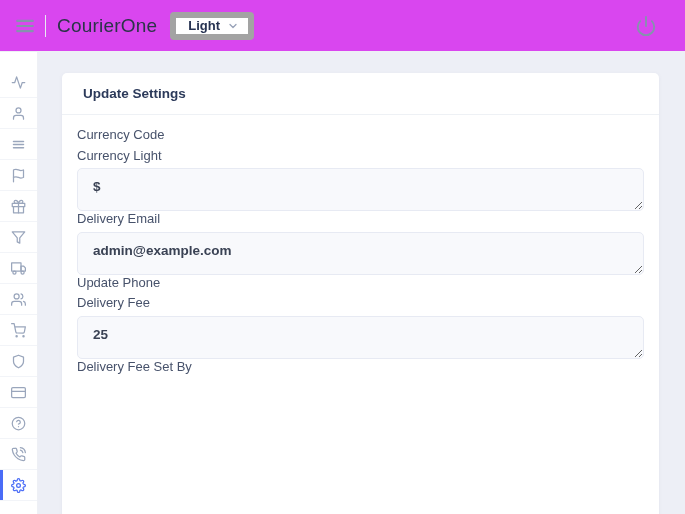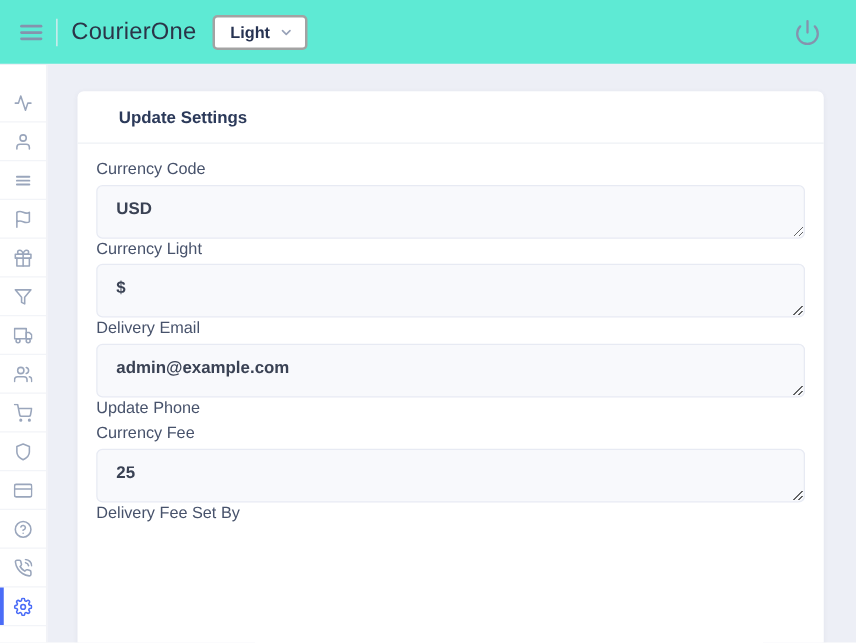--- a/index.html
+++ b/index.html
@@ -7,33 +7,33 @@
   body {
     font-family: "Liberation Sans", sans-serif;
     background: #edeff6;
     color: #2b3448;
   }
   .app { position: relative; width: 685px; height: 514px; overflow: hidden; }
 
   
   header {
     position: absolute; top: 0; left: 0; right: 0; height: 52px;
-    background: #5eead4; display: flex; align-items: center;
+    background: #d946ef; display: flex; align-items: center;
     padding: 0 28px 0 14px; z-index: 3;
     border-bottom: 1px solid #eef0f5;
   }
   .icon-btn {
     background: none; border: none; cursor: pointer; display: flex;
     align-items: center; justify-content: center; padding: 0; color: #8593ad;
   }
   .vdiv { width: 1px; height: 22px; background: #e8ebf1; margin: 0 11px 0 9px; }
   .brand { font-size: 19px; font-weight: 500; color: #2b3448; letter-spacing: 0.2px; }
   .theme-btn {
     margin-left: 13px; height: 28px; padding: 0 9px 0 12px;
-    background: #fff; border: 2px solid #a3a3a3; border-radius: 4px;
+    background: #fff; border: 6px solid #a3a3a3; border-radius: 4px;
     display: inline-flex; align-items: center; gap: 7px; cursor: pointer;
     font-family: inherit;
   }
   .theme-btn span { font-size: 13px; font-weight: 700; color: #273352; }
   .theme-btn svg { color: #98a2b8; }
   .spacer { flex: 1; }
 
   
   .sidebar {
     position: absolute; top: 52px; left: 0; bottom: 0; width: 38px;
@@ -53,21 +53,21 @@
 
   
   .content {
     position: absolute; top: 52px; left: 38px; right: 0; bottom: 0;
     padding: 21px 26px 0 24px; overflow: hidden;
   }
   .card {
     background: #ffffff; border-radius: 5px; min-height: 600px;
     box-shadow: 0 1px 4px rgba(60, 72, 100, 0.06);
   }
-  .card-header { padding: 13px 33px; border-bottom: 1px solid #eef1f5; }
+  .card-header { padding: 13px 21px; border-bottom: 1px solid #eef1f5; }
   .card-header h2 { font-size: 13.5px; font-weight: 700; color: #2c3a5a; }
   .card-body { padding: 12px 15px 15px; }
   .form-group { }
   .form-group label {
     display: block; font-size: 13px; line-height: 1.2; color: #47526b;
     margin-bottom: 5px;
   }
   .form-group textarea {
     display: block; width: 100%; height: 43px;
     background: #f8f9fc; border: 1px solid #e7eaf3; border-radius: 5px;
@@ -201,35 +201,34 @@
   </nav>
 
   <main class="content">
     <section class="card">
       <div class="card-header">
         <h2>Update Settings</h2>
       </div>
       <div class="card-body">
         <div class="form-group">
           <label>Currency Code</label>
-          <textarea spellcheck="false" style="">USD</textarea>
         </div>
         <div class="form-group">
           <label>Currency Light</label>
           <textarea spellcheck="false" style="">$</textarea>
         </div>
         <div class="form-group">
           <label>Delivery Email</label>
           <textarea spellcheck="false" style="">admin@example.com</textarea>
         </div>
         <div class="form-group">
           <label>Update Phone</label>
         </div>
         <div class="form-group">
-          <label>Currency Fee</label>
+          <label>Delivery Fee</label>
           <textarea spellcheck="false" style="">25</textarea>
         </div>
         <div class="form-group">
           <label>Delivery Fee Set By</label>
 
         </div>
       </div>
     </section>
   </main>
 

